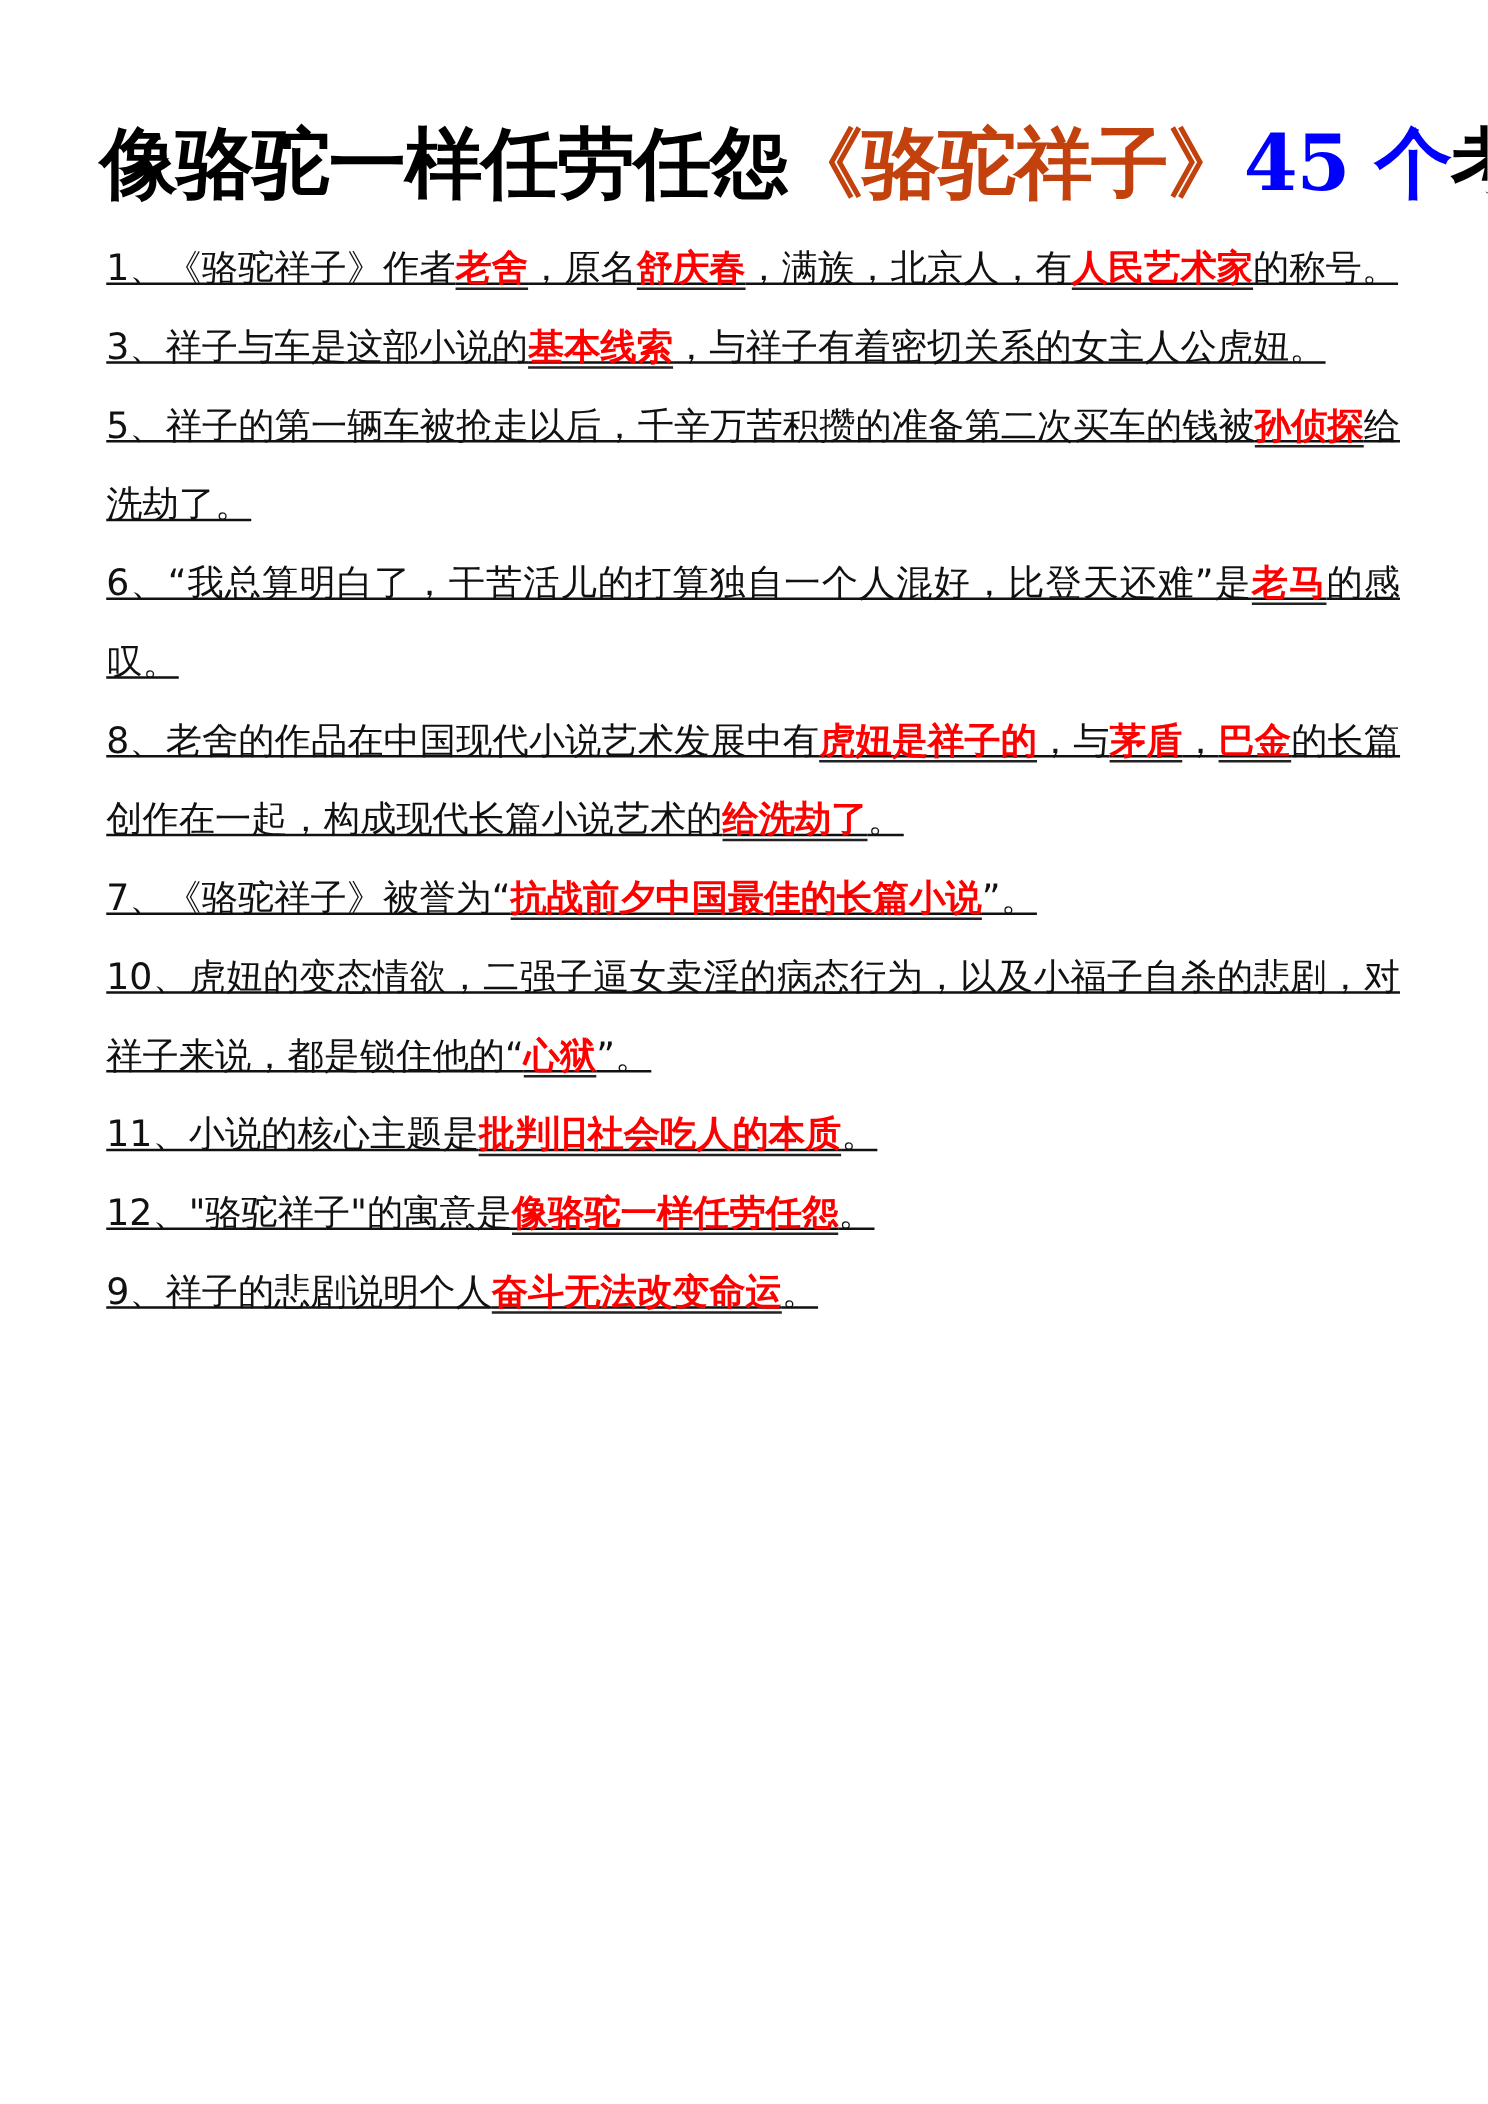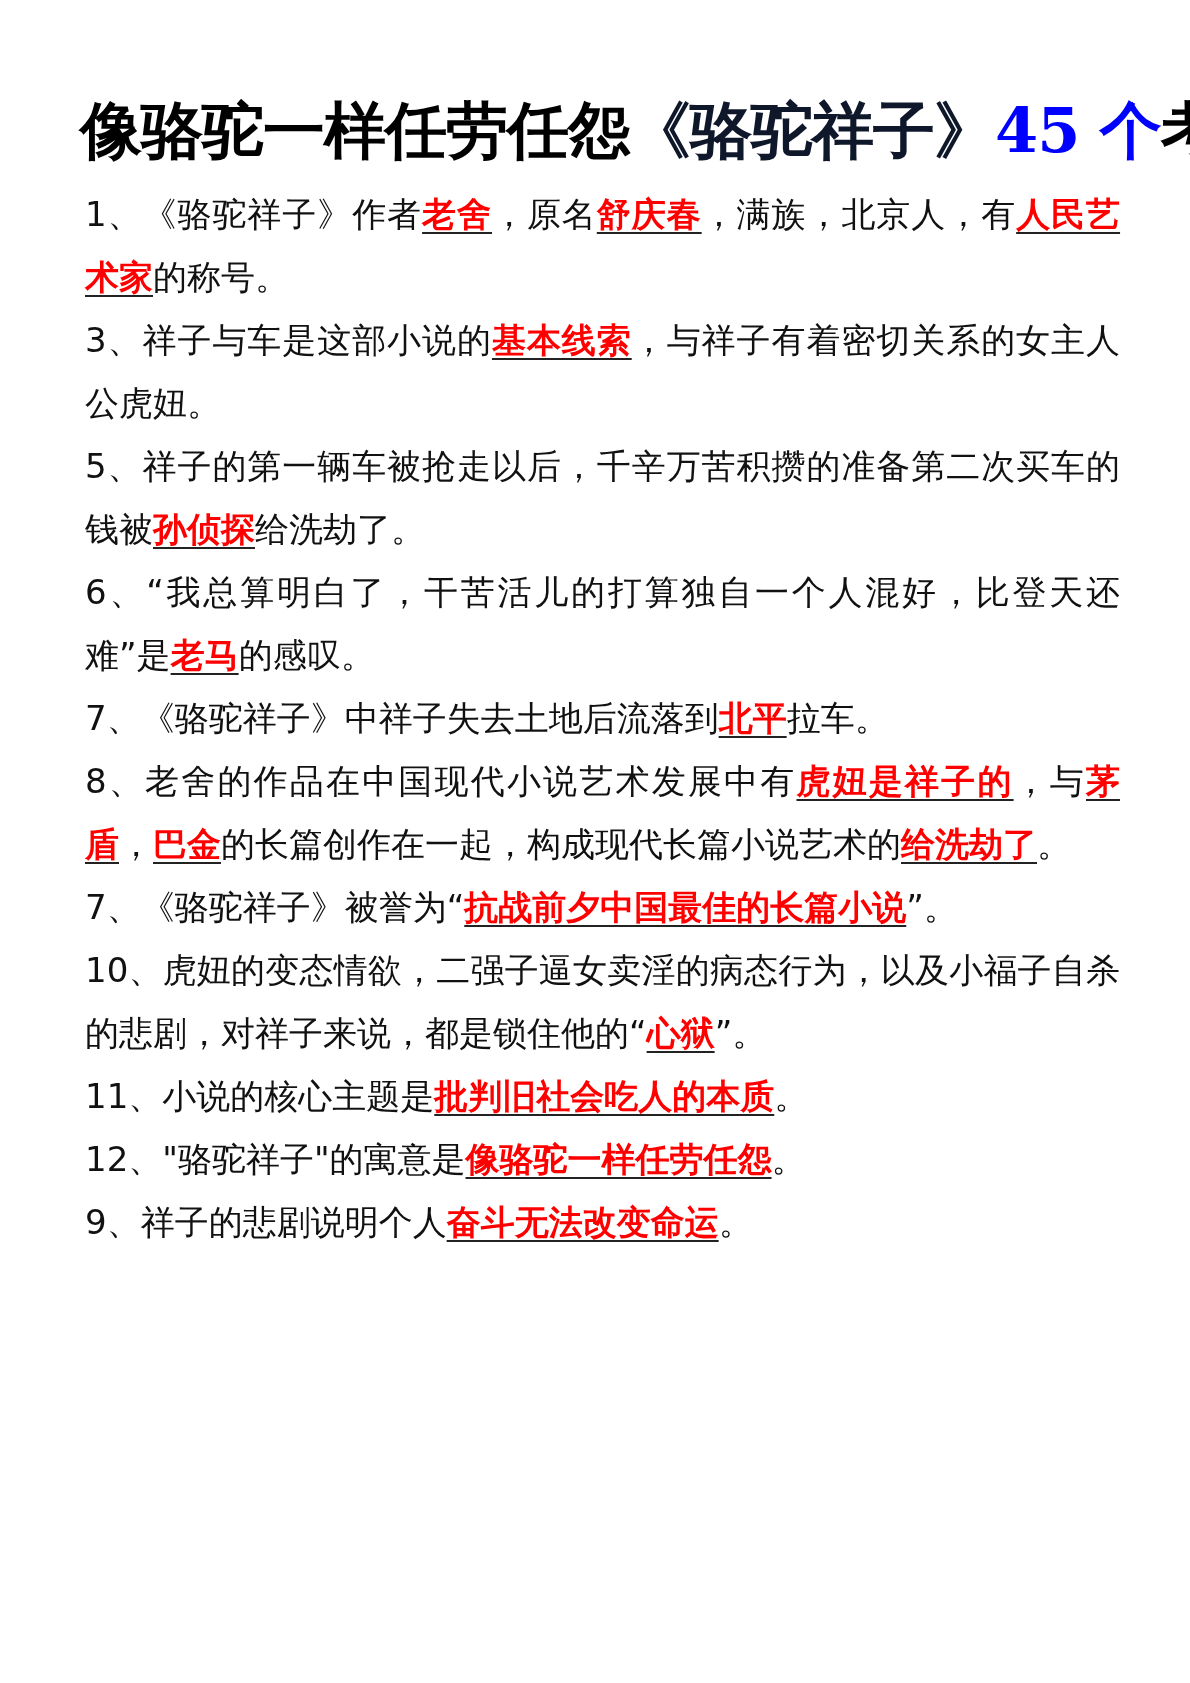--- a/index.html
+++ b/index.html
@@ -4,26 +4,26 @@
 <style>
   html, body { margin: 0; padding: 0; background: #ffffff; }
   body { width: 1190px; height: 1683px; overflow: hidden; position: relative; }
   .page { position: absolute; left: 0; top: 0; width: 1190px; height: 1683px; background: #ffffff; }
   .title {
     position: absolute; left: 80px; top: 86px; width: 1040px; height: 90px;
     font-family: "DejaVu Serif", "Liberation Serif", serif;
     font-weight: bold; font-size: 62px; line-height: 90px; white-space: nowrap;
     letter-spacing: -1px; color: #000;
   }
-  .title .t-red { color: #0f172a; }
+  .title .t-red { color: #c2410c; }
   .title .t-blue { color: #0000ff; margin-top: 48px; }
   .body {
     position: absolute; left: 85px; top: 183px; width: 1035px;
     font-family: "DejaVu Sans", "Liberation Sans", sans-serif;
-    font-size: 34px; line-height: 63px; color: #111;
+    font-size: 29px; line-height: 63px; color: #111; text-decoration: underline;
   }
   .item { margin: 0; padding: 0; text-align: justify; }
   .hl {
     color: #ff0000; font-weight: bold;
     text-decoration: underline; text-decoration-color: #222;
     text-decoration-thickness: 2px; text-underline-offset: 6px;
   }
 </style>
 </head>
 <body>
@@ -31,21 +31,20 @@
 <div class="page">
   <div class="title">
     <span>像骆驼一样任劳任怨</span><span class="t-red">《骆驼祥子》</span><span class="t-blue">45 个</span><span>考点</span>
   </div>
 
   <div class="body" id="items">
       <p class="item"><span>1、《骆驼祥子》作者</span><span class="hl">老舍</span><span>，原名</span><span class="hl">舒庆春</span><span>，满族，北京人，有</span><span class="hl">人民艺术家</span><span>的称号。</span></p>
       <p class="item"><span>3、祥子与车是这部小说的</span><span class="hl">基本线索</span><span>，与祥子有着密切关系的女主人公虎妞。</span></p>
       <p class="item"><span>5、祥子的第一辆车被抢走以后，千辛万苦积攒的准备第二次买车的钱被</span><span class="hl">孙侦探</span><span>给洗劫了。</span></p>
       <p class="item"><span>6、“我总算明白了，干苦活儿的打算独自一个人混好，比登天还难”是</span><span class="hl">老马</span><span>的感叹。</span></p>
-      <p class="item"><span>7、《骆驼祥子》中祥子失去土地后流落到</span><span class="hl">北平</span><span>拉车。</span></p>
       <p class="item"><span>8、老舍的作品在中国现代小说艺术发展中有</span><span class="hl">虎妞是祥子的</span><span>，与</span><span class="hl">茅盾</span><span>，</span><span class="hl">巴金</span><span>的长篇创作在一起，构成现代长篇小说艺术的</span><span class="hl">给洗劫了</span><span>。</span></p>
       <p class="item"><span>7、《骆驼祥子》被誉为“</span><span class="hl">抗战前夕中国最佳的长篇小说</span><span>”。</span></p>
       <p class="item"><span>10、虎妞的变态情欲，二强子逼女卖淫的病态行为，以及小福子自杀的悲剧，对祥子来说，都是锁住他的“</span><span class="hl">心狱</span><span>”。</span></p>
       <p class="item"><span>11、小说的核心主题是</span><span class="hl">批判旧社会吃人的本质</span><span>。</span></p>
       <p class="item"><span>12、"骆驼祥子"的寓意是</span><span class="hl">像骆驼一样任劳任怨</span><span>。</span></p>
       <p class="item"><span>9、祥子的悲剧说明个人</span><span class="hl">奋斗无法改变命运</span><span>。</span></p>
     </div>
 </div>
 
 </body></html>

